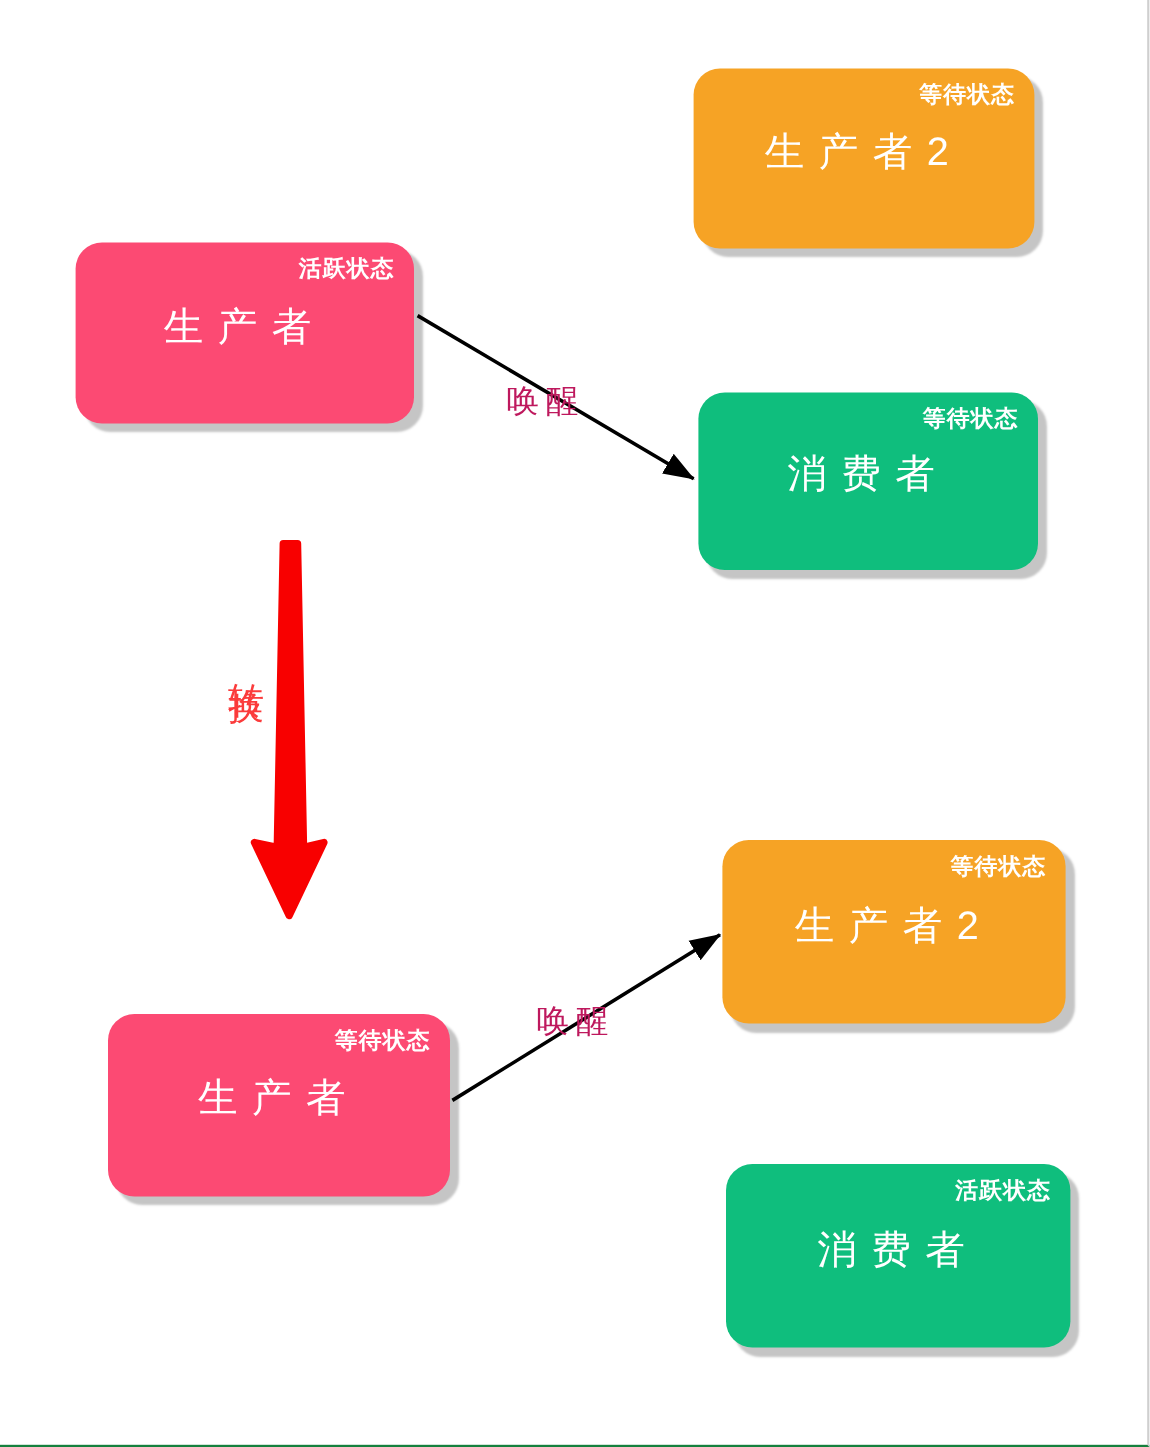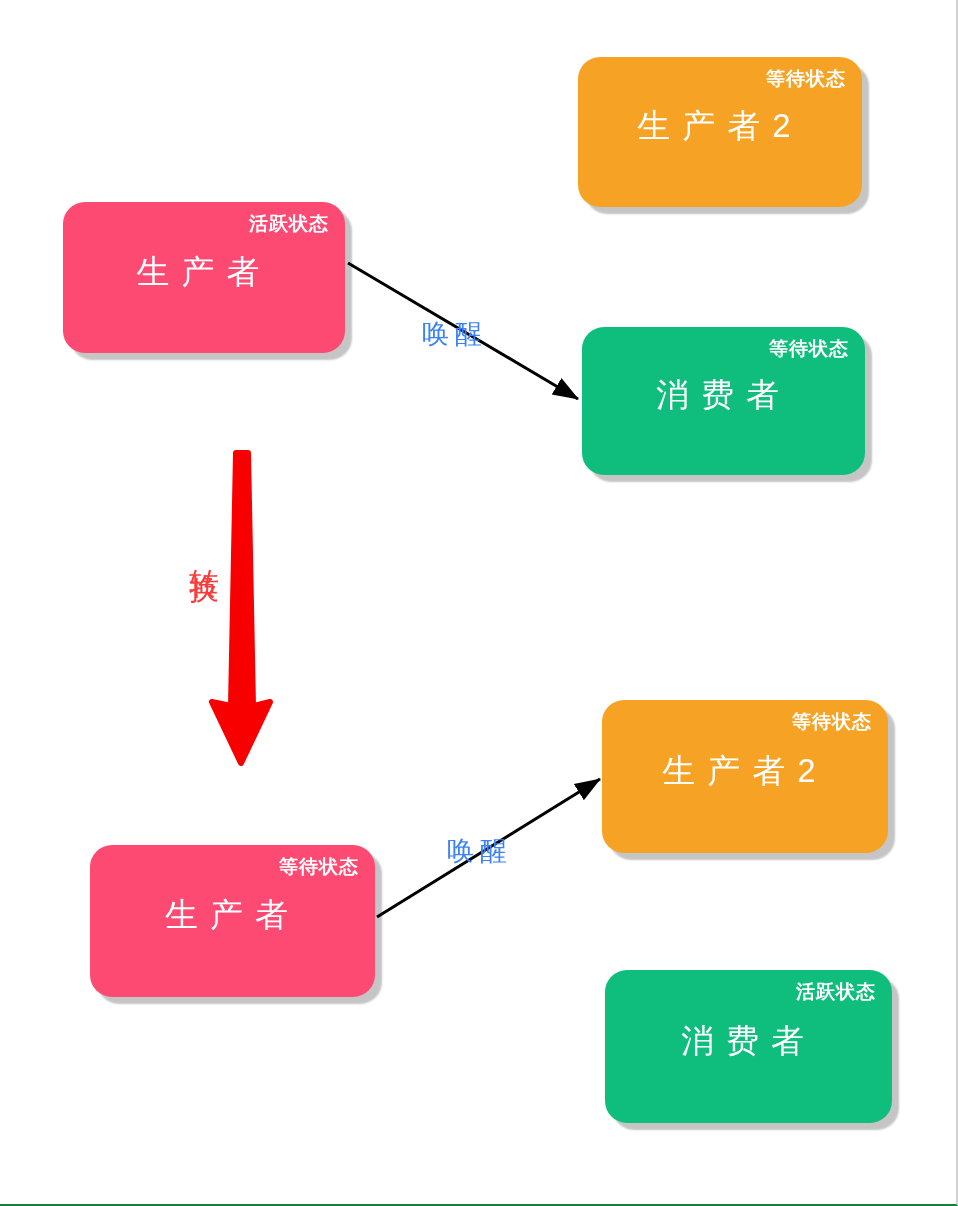--- a/index.html
+++ b/index.html
@@ -62,21 +62,21 @@
     position: absolute;
     left: 0; top: 0;
     width: 958px;
     height: 1206px;
     pointer-events: none;
   }
 
   
   .edge-label {
     position: absolute;
-    color: #3b82f6;
+    color: #be185d;
     font-size: 27px;
     letter-spacing: 6px;
     white-space: nowrap;
   }
   .edge-label-1 { left: 422px; top: 316px; }
   .edge-label-2 { left: 447px; top: 833px; }
 
   .transition-label {
     position: absolute;
     left: 183px;

